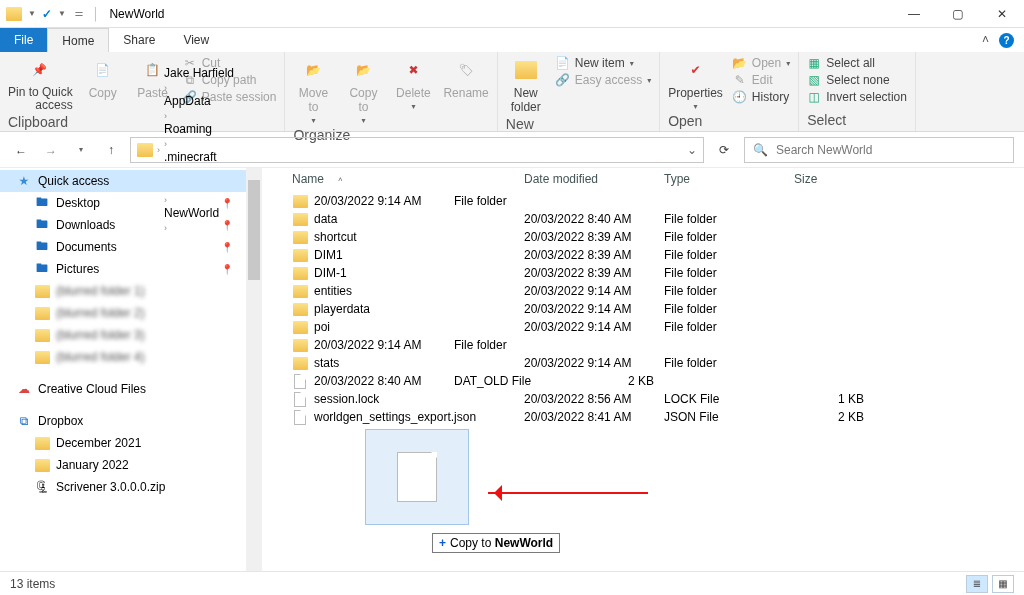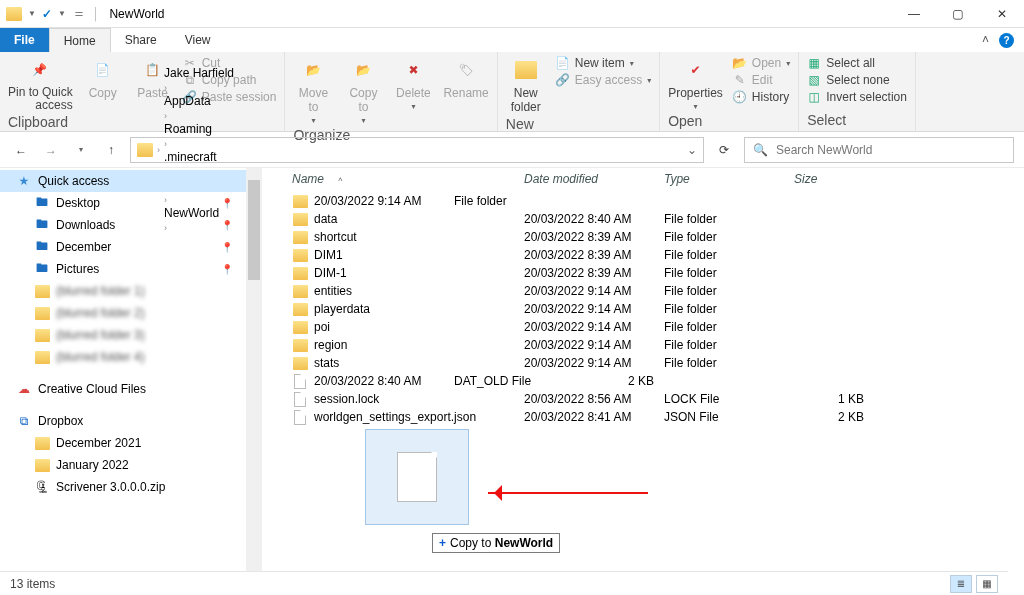--- a/index.html
+++ b/index.html
@@ -11,21 +11,21 @@
 .qat .folder-ico { width: 16px; height: 14px; background: linear-gradient(#fce28a,#f2c04e); border-radius: 1px; }
 .qat .chev { font-size: 8px; color: #666; }
 .qat .check { color: #0078d4; font-weight: bold; }
 .qat .eq { color: #555; font-size: 14px; }
 .titlebar .title { margin-left: 10px; }
 .titlebar .spacer { flex: 1; }
 .winbtn { width: 44px; height: 28px; display: flex; align-items: center; justify-content: center; color: #333; }
 
 
 .menubar { height: 24px; display: flex; align-items: stretch; background: #fff; }
-.menubar .file { background: #1979ca; color: #fff; padding: 4px 14px; display: flex; align-items: center; font-weight: bold; }
+.menubar .file { background: #1979ca; color: #fff; padding: 4px 14px; display: flex; align-items: center; }
 .menubar .tab { padding: 4px 14px; display: flex; align-items: center; color: #333; }
 .menubar .tab.active { background: #f3f3f3; border: 1px solid #d5d5d5; border-bottom: none; }
 .menubar .right { margin-left: auto; display: flex; align-items: center; gap: 10px; padding-right: 10px; }
 .menubar .help { width: 15px; height: 15px; border-radius: 50%; background: #0078d4; color: #fff; display: flex; align-items: center; justify-content: center; font-size: 10px; font-weight: bold; }
 
 
 .ribbon { height: 80px; background: #f3f3f3; border-bottom: 1px solid #d9d9d9; display: flex; }
 .group { border-right: 1px solid #e2e2e2; display: flex; flex-direction: column; padding: 4px 8px 0 8px; }
 .group .row { flex: 1; display: flex; align-items: flex-start; gap: 10px; }
 .group .label { font-size: 14px; color: #555; padding: 2px 0 3px 0; }
@@ -55,21 +55,21 @@
 .navitem { display: flex; align-items: center; gap: 6px; padding: 3px 10px 3px 16px; }
 .navitem.qaccess { background: #cde8ff; }
 .navitem .pin { margin-left: auto; color: #888; font-size: 10px; margin-right: 18px; }
 .navitem .nicon { width: 16px; height: 16px; display: flex; align-items: center; justify-content: center; }
 .smallfolder { width: 15px; height: 13px; background: linear-gradient(#fce28a,#f2c04e); border-radius: 1px; }
 .navitem.blur span.lbl { filter: blur(2px); color: #555; }
 
 
 .files { flex: 1; position: relative; }
 .fheader { display: flex; padding: 4px 0 6px 30px; color: #455; border-bottom: 0; }
-.fheader .col { display: flex; align-items: center; gap: 14px; font-style: italic; }
+.fheader .col { display: flex; align-items: center; gap: 14px; }
 .fheader .col.name { width: 232px; }
 .fheader .col.date { width: 140px; }
 .fheader .col.type { width: 130px; }
 .fheader .col.size { width: 80px; text-align: right; }
 .fheader .sortup { font-size: 8px; color: #666; }
 .frow { display: flex; align-items: center; padding: 1px 0 1px 30px; }
 .fico { width: 16px; height: 16px; margin-right: 6px; display: flex; align-items: center; justify-content: center; }
 .filedoc { width: 12px; height: 15px; border: 1px solid #bbb; background: #fff; position: relative; }
 .filedoc::after { content: ""; position: absolute; top: -1px; right: -1px; border: 3px solid transparent; border-top-color: #fff; border-right-color: #fff; }
 .fname { width: 210px; }
@@ -80,21 +80,21 @@
 
 .ghost { position: absolute; left: 365px; top: 429px; width: 104px; height: 96px; background: rgba(197,224,247,.5); border: 1px solid rgba(120,170,220,.6); display: flex; align-items: center; justify-content: center; }
 .ghost .filedoc { width: 40px; height: 50px; }
 .tooltip { position: absolute; left: 432px; top: 533px; background: #fff; border: 1px solid #7a7a7a; padding: 2px 6px; display: flex; gap: 4px; align-items: center; }
 .tooltip .plus { color: #0a5bd3; font-weight: bold; }
 .arrow { position: absolute; left: 488px; top: 487px; width: 160px; height: 12px; }
 .arrow-line { position: absolute; top: 5px; left: 0; right: 0; height: 2px; background: #e11; }
 .arrow-head { position: absolute; left: -2px; top: -2px; border: 8px solid transparent; border-right-color: #e11; }
 
 
-.status { position: absolute; bottom: 0; left: 0; right: 16px; height: 24px; border-top: 1px solid #e5e5e5; display: flex; align-items: center; padding: 0 10px; color: #444; }
+.status { position: absolute; bottom: 0; left: 0; right: 0; height: 24px; border-top: 1px solid #e5e5e5; display: flex; align-items: center; padding: 0 10px; color: #444; }
 .status .views { margin-left: auto; display: flex; gap: 4px; }
 .vbtn { width: 22px; height: 18px; border: 1px solid #bcd; display: flex; align-items: center; justify-content: center; font-size: 10px; }
 .vbtn.active { background: #cde8ff; }
 
 .chev-down { font-size: 8px; color: #666; }
 .greyed { color: #a3a3a3; }
 </style>
 </head>
 <body>
 
@@ -290,21 +290,21 @@
           <span>Desktop</span>
           <span class="pin">📍</span>
         </div>
         <div class="navitem" style="padding-left: 34px;">
           <span class="nicon" style="color:#1e6fbf">🖿</span>
           <span>Downloads</span>
           <span class="pin">📍</span>
         </div>
         <div class="navitem" style="padding-left: 34px;">
           <span class="nicon" style="color:#1e6fbf">🖿</span>
-          <span>December</span>
+          <span>Documents</span>
           <span class="pin">📍</span>
         </div>
         <div class="navitem" style="padding-left: 34px;">
           <span class="nicon" style="color:#1e6fbf">🖿</span>
           <span>Pictures</span>
           <span class="pin">📍</span>
         </div>
       </div>
     <div id="blurred">
         <div class="navitem blur" style="padding-left: 34px;">
@@ -442,21 +442,20 @@
           </span>
           <span class="fname">poi</span>
           <span class="fdate">20/03/2022 9:14 AM</span>
           <span class="ftype">File folder</span>
           <span class="fsize"></span>
         </div>
         <div class="frow">
           <span class="fico">
             <span class="smallfolder"></span>
           </span>
-          <span class="fname">region</span>
           <span class="fdate">20/03/2022 9:14 AM</span>
           <span class="ftype">File folder</span>
           <span class="fsize"></span>
         </div>
         <div class="frow">
           <span class="fico">
             <span class="smallfolder"></span>
           </span>
           <span class="fname">stats</span>
           <span class="fdate">20/03/2022 9:14 AM</span>

